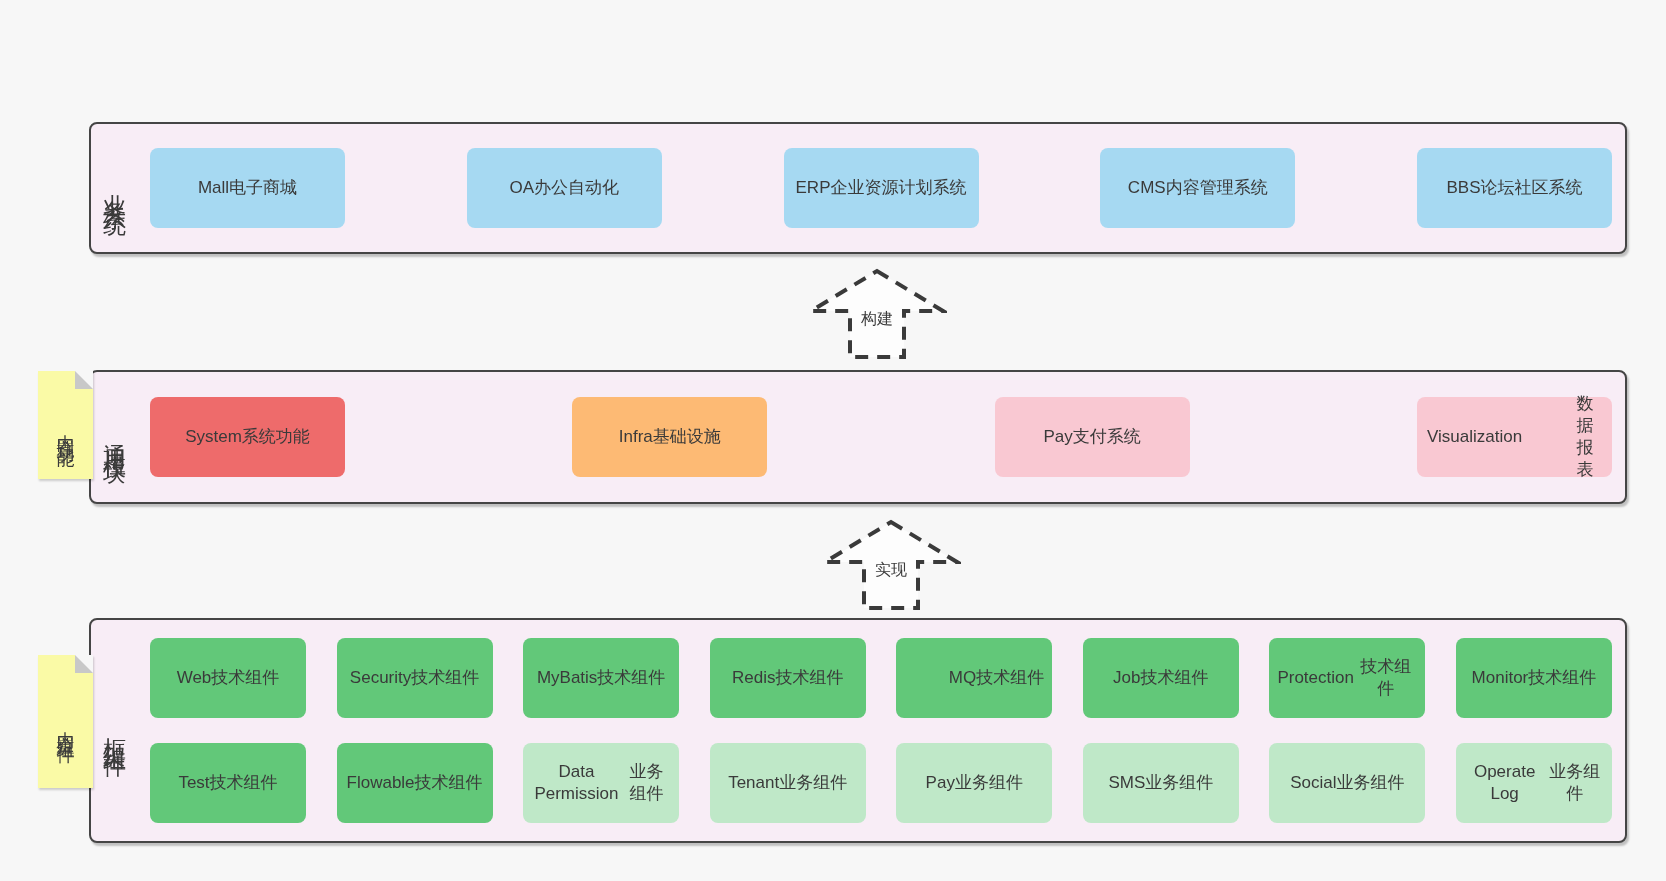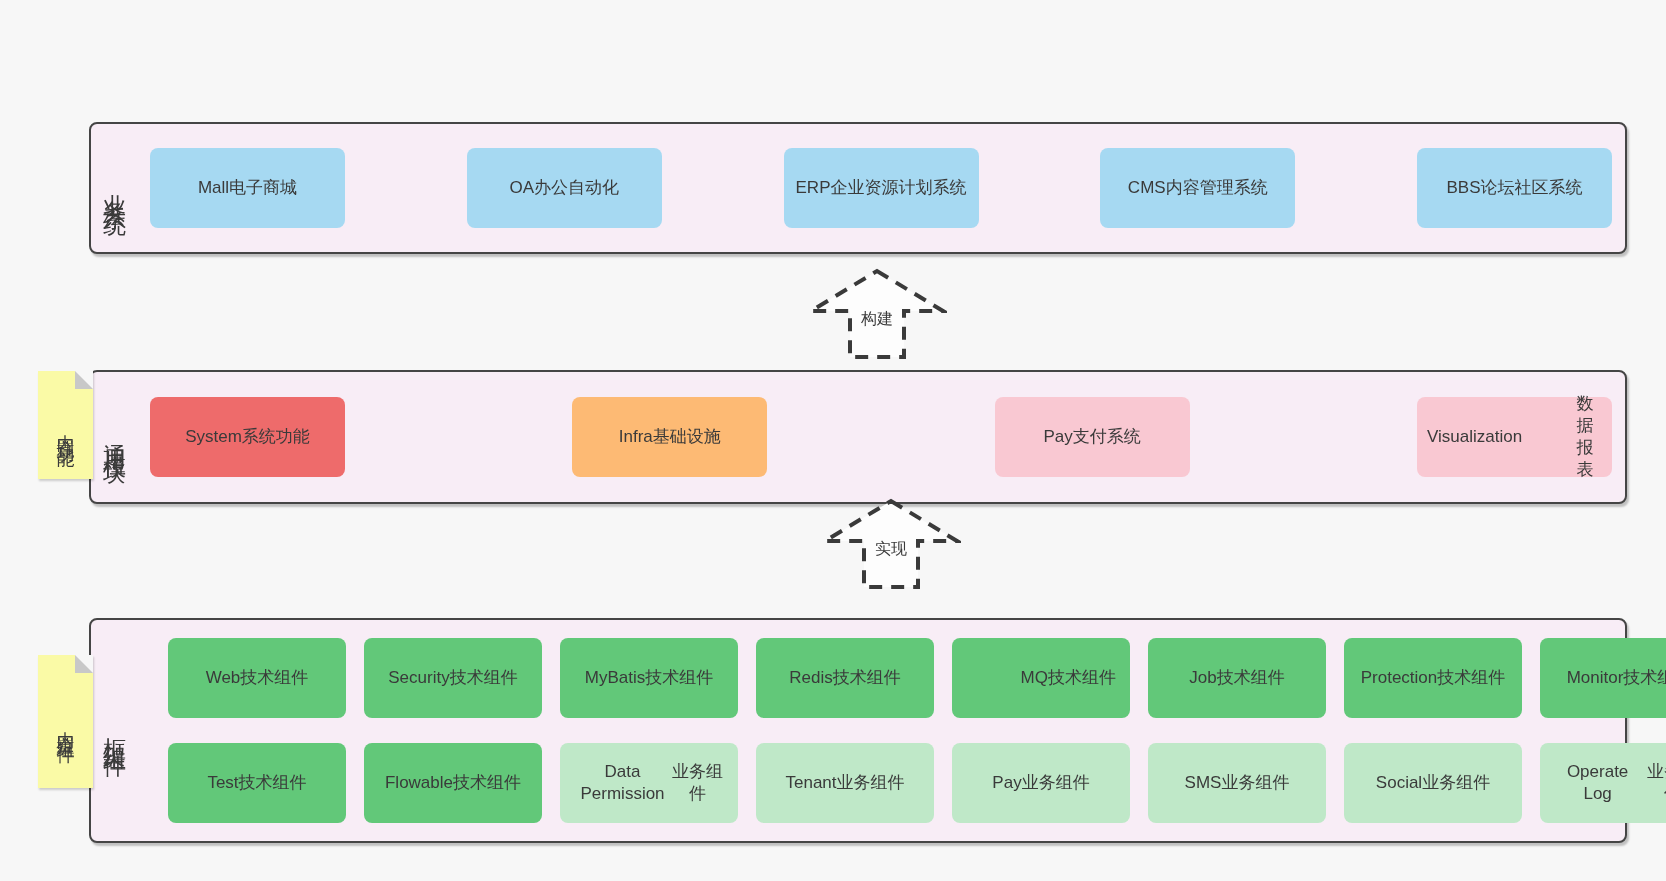--- a/index.html
+++ b/index.html
@@ -24,41 +24,41 @@
     font-size:23px;letter-spacing:6px;color:#3a3a3a;line-height:1;
   }
   .rows{flex:1;display:flex;flex-direction:column;gap:25px;padding-left:24px;padding-right:13px;}
   .row{display:flex;justify-content:space-between;}
   .box{
     box-sizing:border-box;height:80px;border-radius:8px;
     display:flex;flex-direction:row;align-items:center;justify-content:center;
     text-align:center;font-size:17px;line-height:22px;color:#3a3a3a;
   }
   .w6{width:195px;padding:0 10px;}
-  .w8{width:178px;padding:0 14px;margin-left:18px;}
+  .w8{width:156px;padding:0 8px;}
   .note{
     position:absolute;left:38px;width:55px;box-sizing:border-box;
     background:#fafaa6;box-shadow:1px 2px 2px rgba(0,0,0,.18);
     display:flex;align-items:center;justify-content:center;
     z-index:3;
   }
   #note-modules{top:371px;height:108px;}
   #note-framework{top:655px;height:133px;}
   .note .fold{
     position:absolute;top:0;right:0;width:0;height:0;
     border-style:solid;border-width:0 18px 18px 0;
     border-color:#f7f7f7 #f7f7f7 #c8c8c8 #c8c8c8;
   }
   .note-text{
     writing-mode:vertical-rl;text-orientation:upright;
     font-size:18px;letter-spacing:5px;color:#3a3a3a;line-height:1;margin-top:10px;
   }
   .arrow-wrap{position:absolute;width:140px;height:96px;}
   #arrow-build{left:807px;top:266px;}
-  #arrow-implement{left:821px;top:496px;}
+  #arrow-implement{left:821px;top:517px;}
   .arrow-wrap svg{display:block;width:100%;height:100%;}
   .arrow-label{
     position:absolute;top:42px;left:50%;transform:translateX(-50%);
     background:#fdfdfd;padding:1px 5px;font-size:16px;color:#3a3a3a;white-space:nowrap;
   }
 </style>
 </head>
 <body>
 
 <div>

